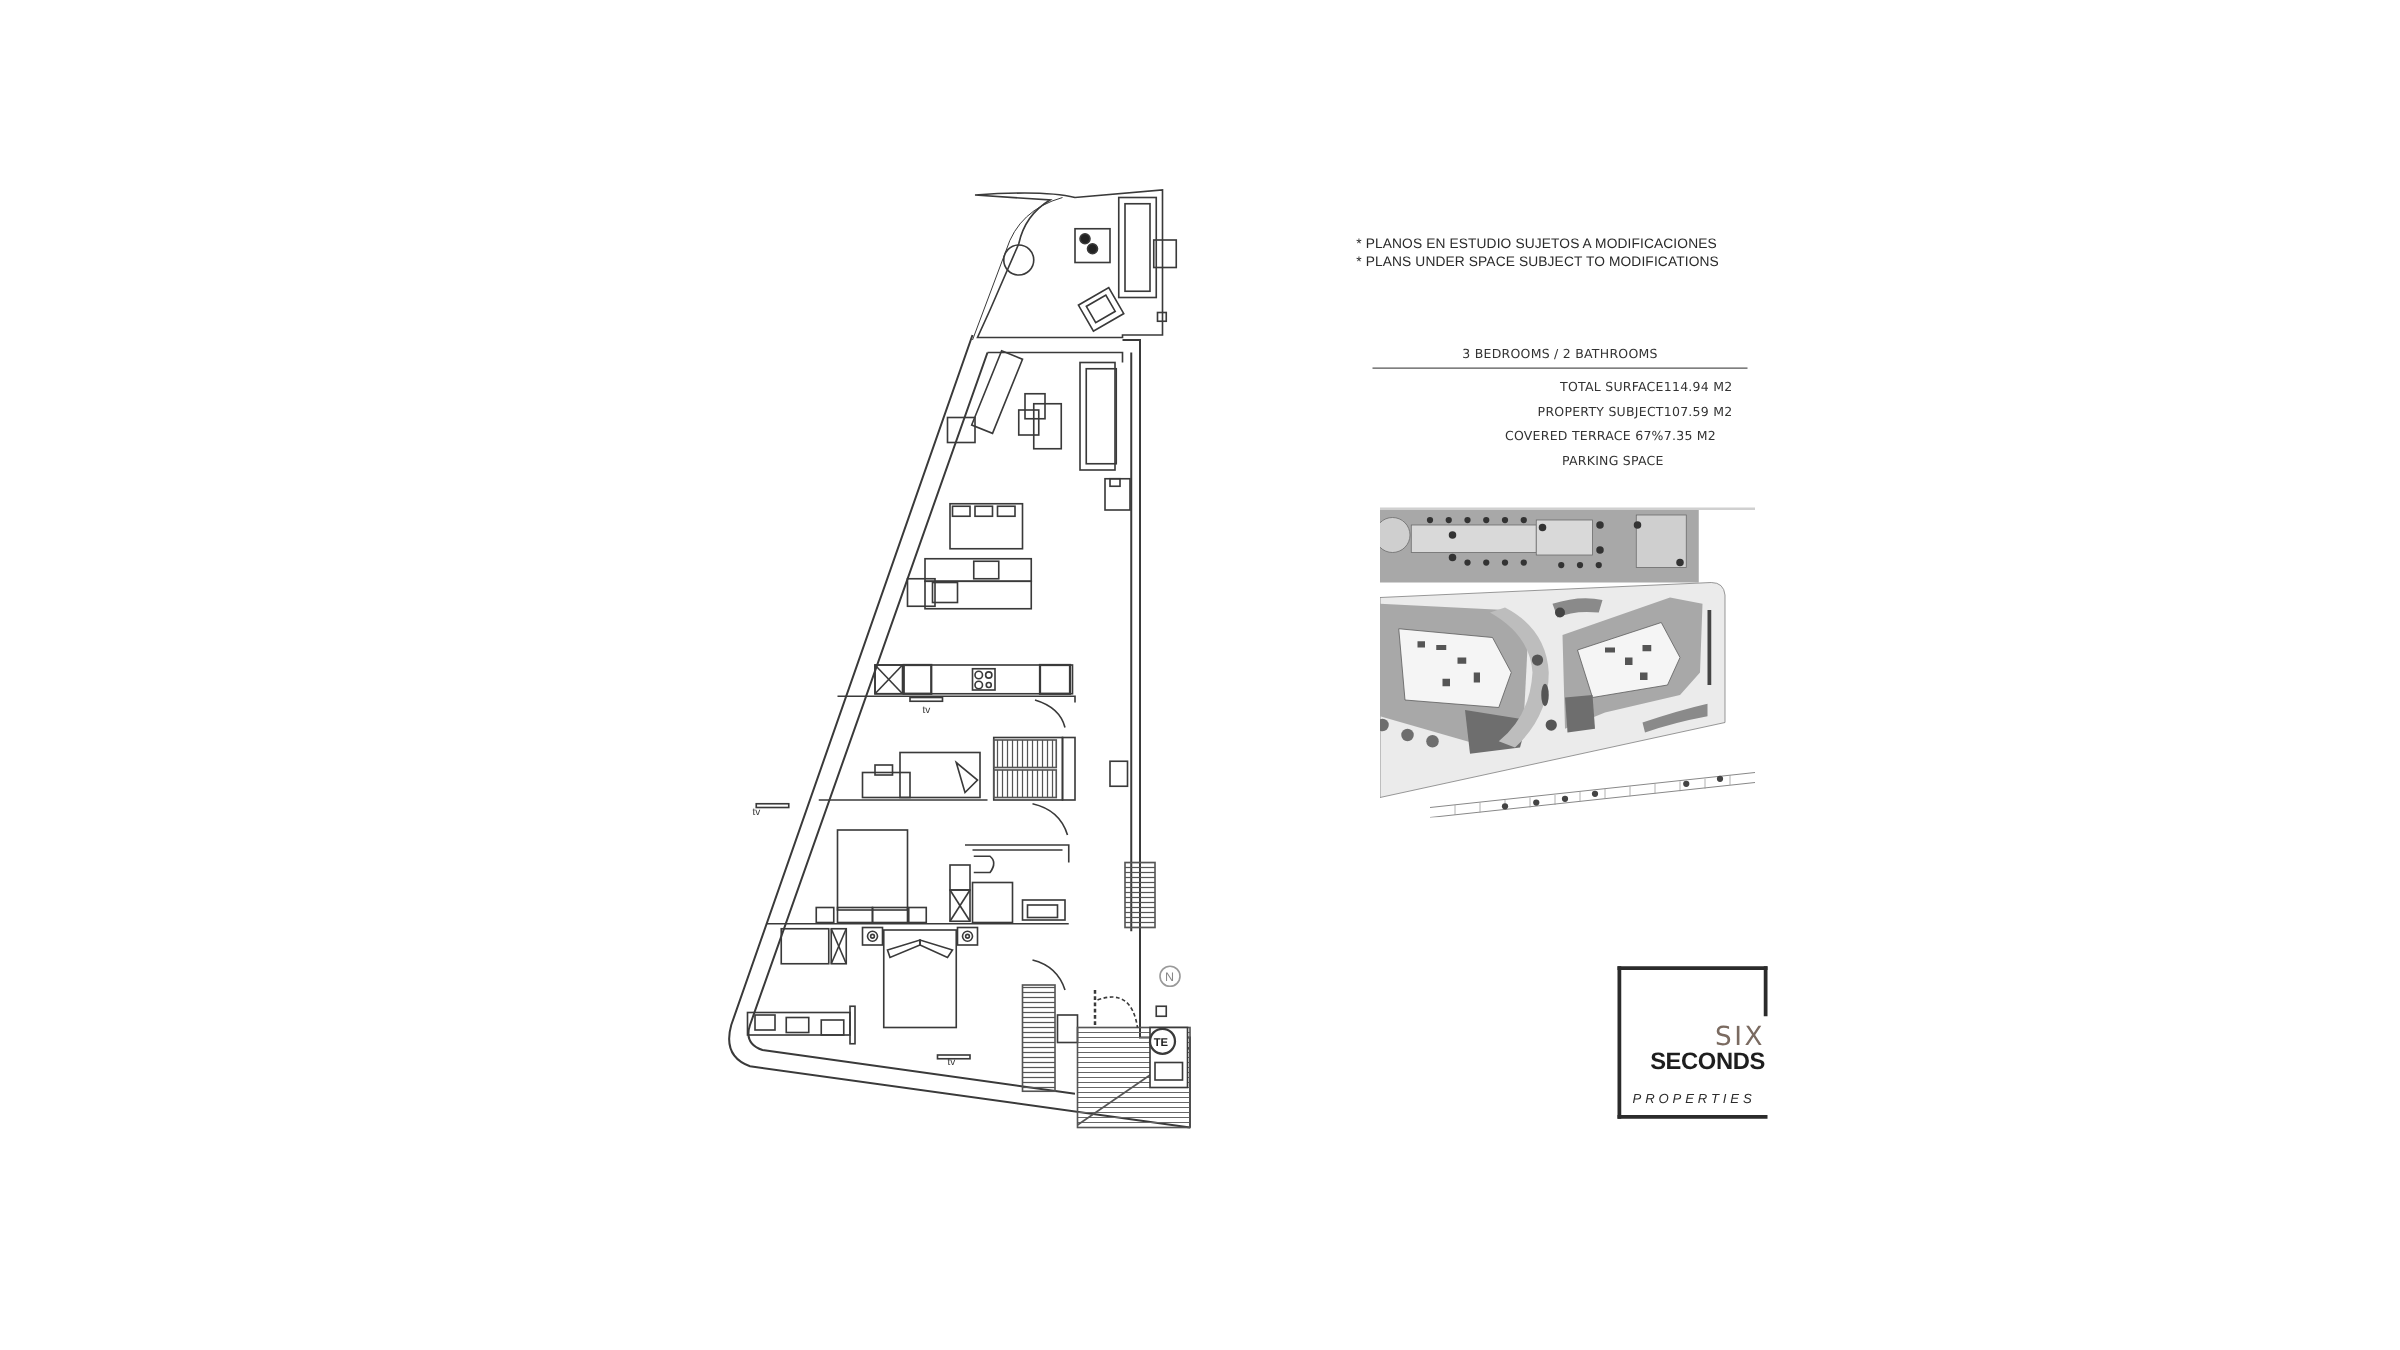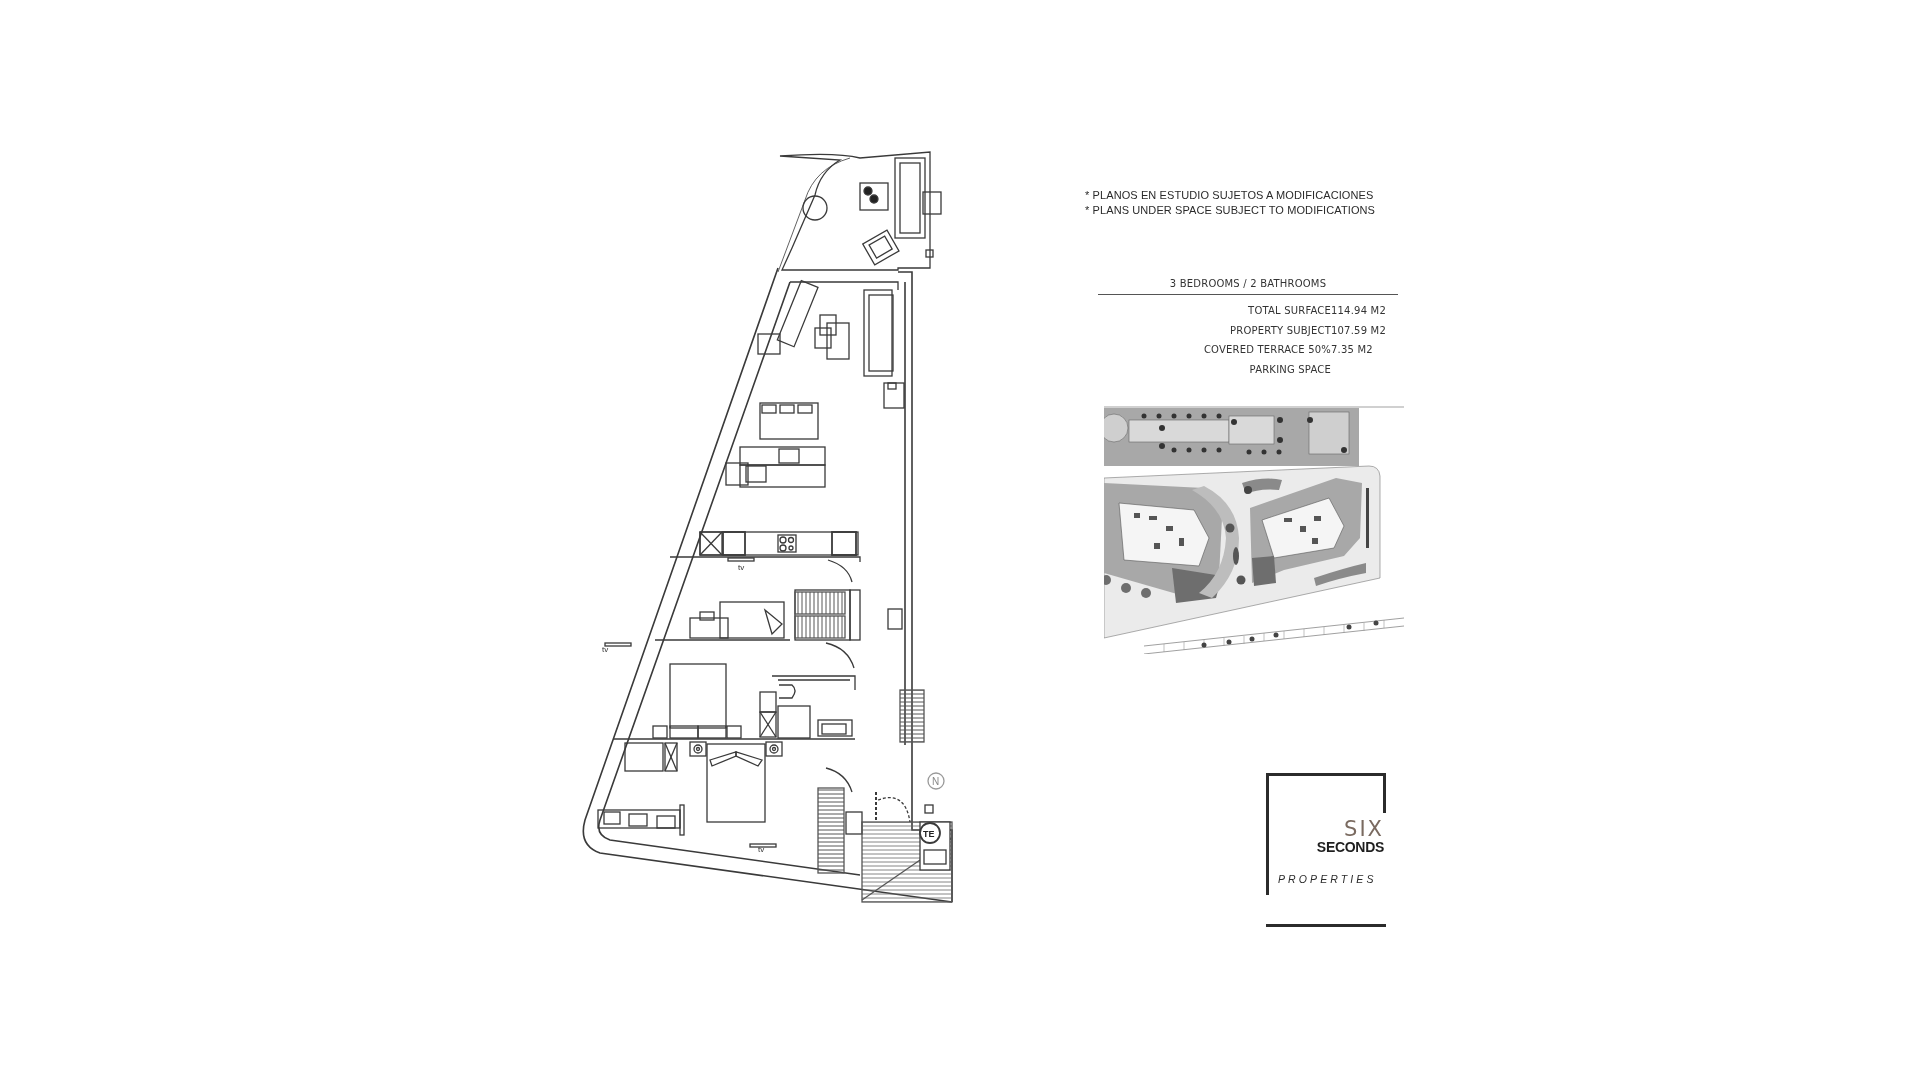--- a/index.html
+++ b/index.html
@@ -4,27 +4,27 @@
 <style>
   html, body { margin:0; padding:0; background:#ffffff; }
   body { width:1920px; height:1080px; position:relative; overflow:hidden; font-family:"Liberation Sans", sans-serif; color:#222; }
   .plan { position:absolute; left:570px; top:150px; width:400px; height:760px; }
   .notes { position:absolute; left:1085px; top:188px; font-size:11px; line-height:15px; color:#2a2a2a; letter-spacing:0.1px; }
   .specs { position:absolute; left:1098px; top:278px; width:300px; font-family:"DejaVu Sans", sans-serif; font-size:10px; color:#333; letter-spacing:0.2px; }
   .specs .heading { padding-bottom:5px; border-bottom:1px solid #555; margin-bottom:6px;text-align:center; }
   .specs .row { display:flex; height:19.5px; align-items:center;text-align:right; }
   .specs .row .label { width:233px; }
   .siteplan { position:absolute; left:1104px; top:398px; width:300px; height:256px; }
-  .logo { position:absolute; left:1266px; top:773px; width:120px; height:154px; }
+  .logo { position:absolute; left:1294px; top:773px; width:120px; height:122px; }
   .logo .frame-left { position:absolute; left:0; top:0; width:3px; height:122px; background:#2b2b2b; }
   .logo .frame-top { position:absolute; left:0; top:0; width:120px; height:3px; background:#2b2b2b; }
   .logo .frame-right { position:absolute; right:0; top:0; width:3px; height:40px; background:#2b2b2b; }
   .logo .frame-bottom { position:absolute; left:0; bottom:0; width:120px; height:3px; background:#2b2b2b; }
   .logo .six { position:absolute; right:2px; top:44px; font-size:21px; color:#7a6a60; letter-spacing:2px; font-family:"DejaVu Sans", sans-serif; }
-  .logo .seconds { position:absolute; right:2px; top:66px; font-size:14px; font-weight:bold; color:#1e1e1e; font-family:"Liberation Sans", sans-serif; letter-spacing:-0.3px; }
+  .logo .seconds { position:absolute; right:2px; top:66px; font-size:19px; font-weight:bold; color:#1e1e1e; font-family:"Liberation Sans", sans-serif; letter-spacing:-0.3px; }
   .logo .properties { position:absolute; left:12px; top:100px; font-size:10.5px; letter-spacing:3.1px; color:#2b2b2b;font-style:italic; }
 </style>
 </head>
 <body>
 
 <svg class="plan" viewBox="570 150 400 760" xmlns="http://www.w3.org/2000/svg">
   <defs>
     <pattern id="hatchV" width="4" height="4" patternUnits="userSpaceOnUse">
       <line x1="0" y1="2" x2="4" y2="2" stroke="#555" stroke-width="1"></line>
     </pattern>
@@ -196,21 +196,21 @@
   <div class="heading">3 BEDROOMS / 2 BATHROOMS</div>
   <div class="row">
     <span class="label">TOTAL SURFACE</span>
     <span class="value">114.94 M2</span>
   </div>
   <div class="row">
     <span class="label">PROPERTY SUBJECT</span>
     <span class="value">107.59 M2</span>
   </div>
   <div class="row">
-    <span class="label">COVERED TERRACE  50%</span>
+    <span class="label">COVERED TERRACE  67%</span>
     <span class="value">7.35 M2</span>
   </div>
   <div class="row">
     <span class="label">PARKING SPACE</span>
     <span class="value"></span>
   </div>
 </div>
 
 <svg class="siteplan" viewBox="0 0 300 256" xmlns="http://www.w3.org/2000/svg">
 

